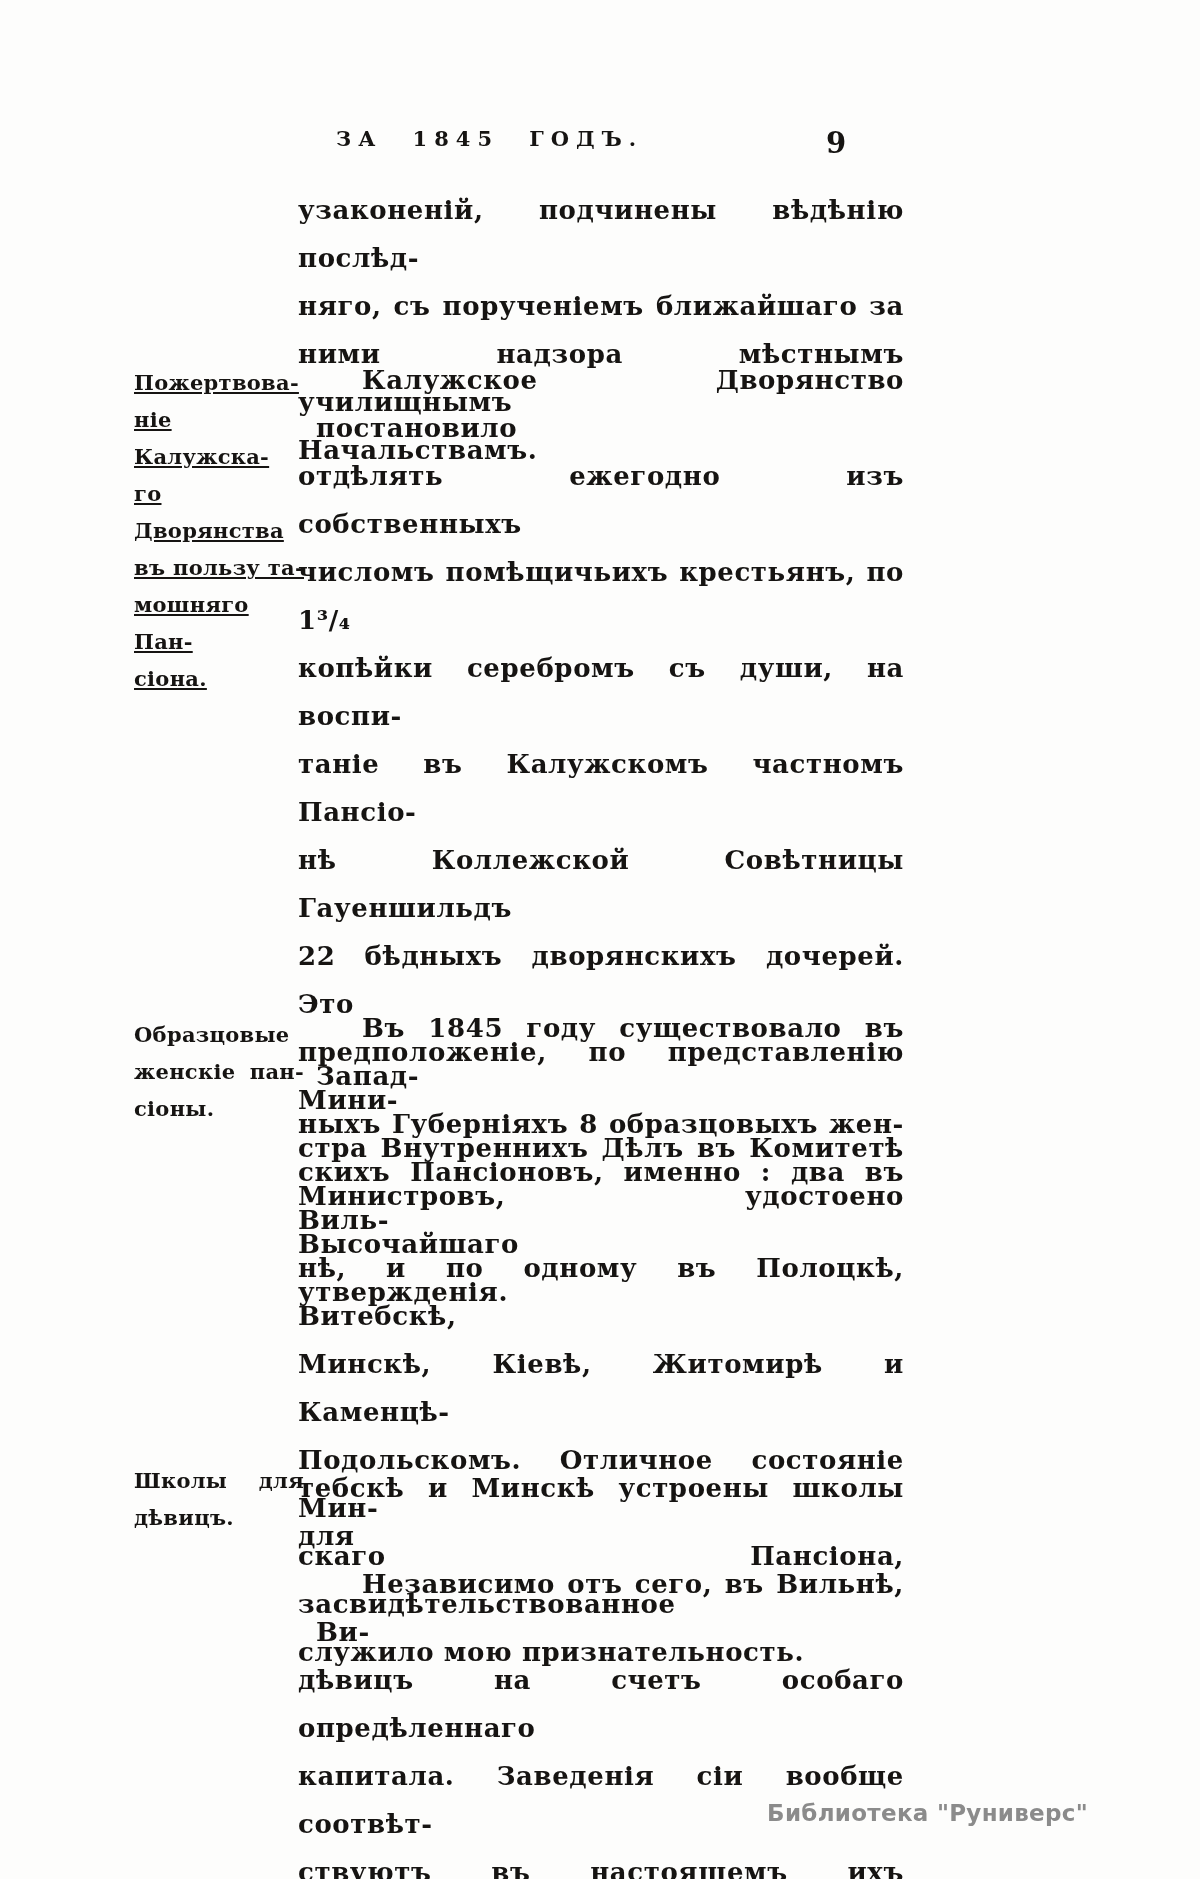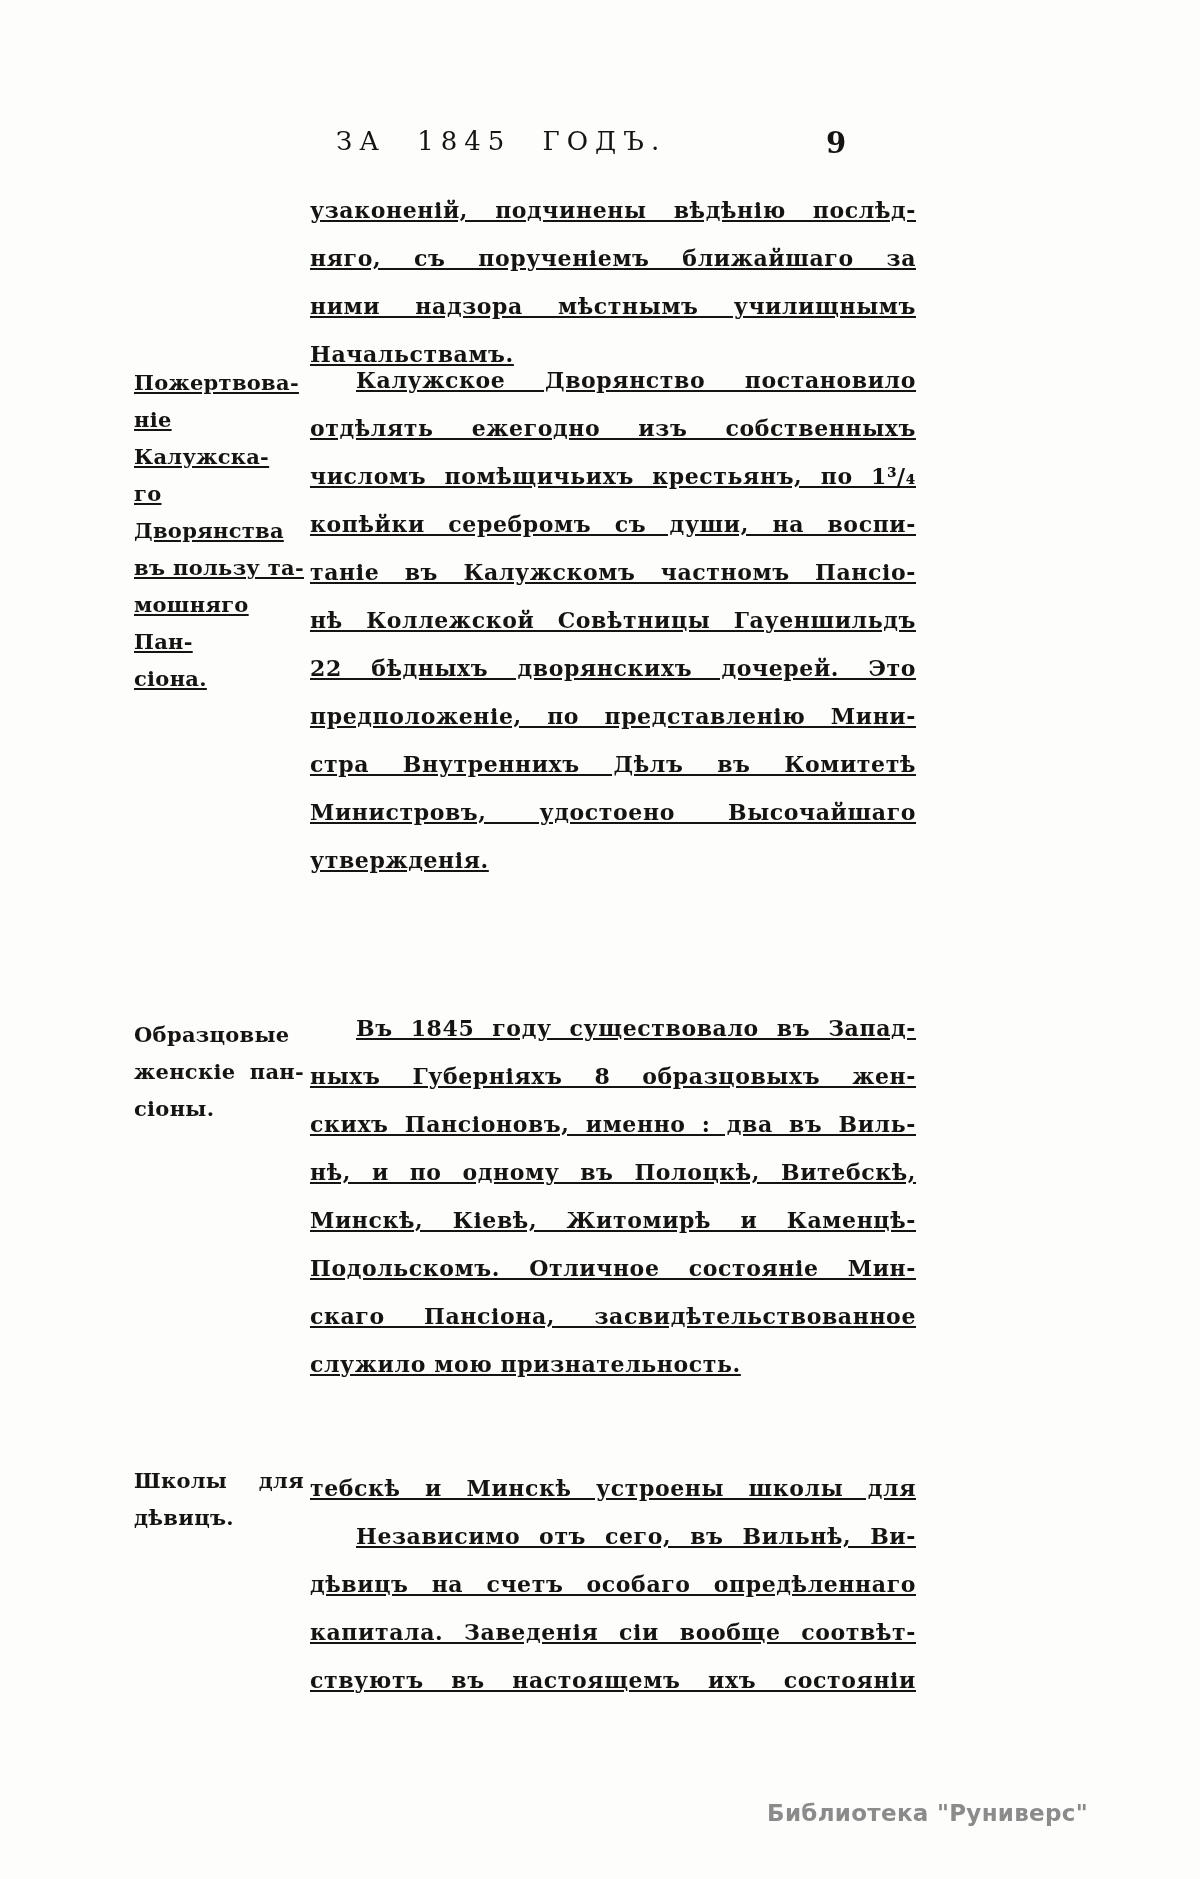--- a/index.html
+++ b/index.html
@@ -9,51 +9,50 @@
     margin:0 auto;
     background:#fdfdfc;
     color:#161412;
     overflow:hidden;
     font-family:"DejaVu Serif", serif;
   }
   
   .header{position:absolute;top:126px;left:0;width:100%;height:44px;}
   .title{
     position:absolute;left:336px;top:0;
-    font-size:26px;font-weight:normal;
+    font-size:21px;font-weight:bold;
     letter-spacing:7px;word-spacing:16px;
     white-space:nowrap;
   }
   .pagenum{
     position:absolute;left:826px;top:0;
     font-size:29px;font-weight:bold;
   }
   
   .sect{position:absolute;left:0;width:100%;}
   .sect-1{top:186px;}
   .sect-2{top:356px;}
   .sect-3{top:1004px;}
   .sect-4{top:1464px;}
   .body-col{
-    position:absolute;left:310px;width:606px;
-    font-size:22px;line-height:48px;font-weight:bold;
+    position:absolute;left:298px;width:606px;
+    font-size:26px;line-height:48px;font-weight:bold;
     letter-spacing:0.6px;
-    text-decoration:underline;
   }
   .margin-col{
     position:absolute;left:134px;width:170px;
     font-size:21px;line-height:37px;font-weight:bold;
     letter-spacing:0.3px;
   }
   .sect-2 .margin-col{top:8px;text-decoration:underline;}
   .sect-3 .margin-col{top:12px;}
   .sect-4 .margin-col{top:-2px;}
   .line{text-align:justify;text-align-last:justify;}
   .line.no-stretch{text-align-last:left;}
-  .line.indent{text-indent:46px;}
+  .line.indent{text-indent:46px;margin-left:18px;}
   
   .footer{
     position:absolute;top:1800px;right:112px;
     font-family:"DejaVu Sans", sans-serif;
     font-size:23px;font-weight:600;color:#8b8b8b;
     letter-spacing:0.3px;
   }
 </style>
 </head>
 <body>

